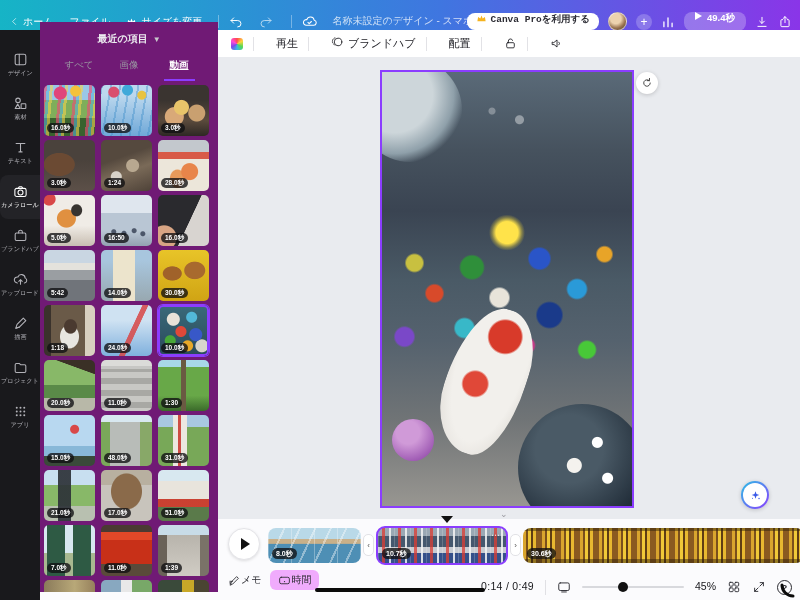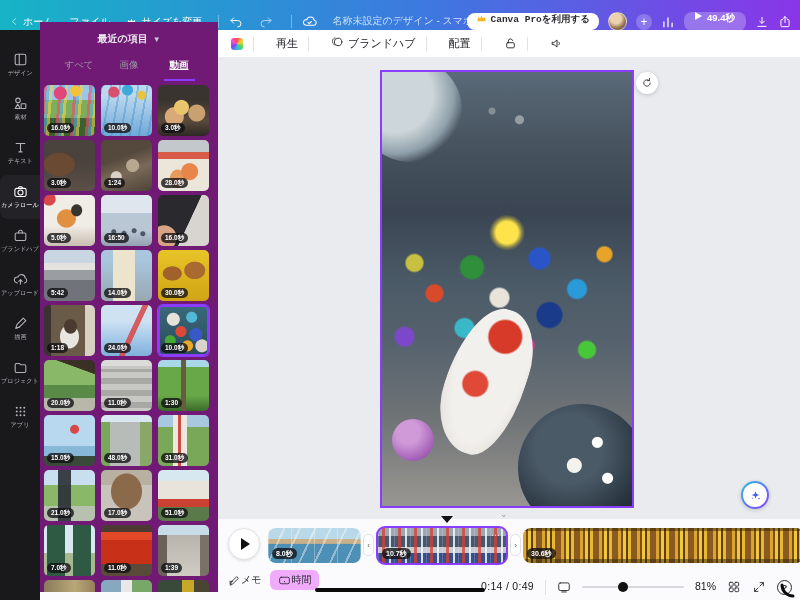--- a/index.html
+++ b/index.html
@@ -575,21 +575,21 @@
       <span class="bb-icon">
           <svg viewBox="0 0 24 24">
             <rect x="3" y="5" width="18" height="13" rx="2.5"></rect>
             <path d="M8 20.5h8"></path>
           </svg>
         </span>
       <span class="slider">
         <span class="track"></span>
         <span class="knob"></span>
       </span>
-      <span class="bb-zoom">81%</span>
+      <span class="bb-zoom">45%</span>
       <span class="bb-icon">
           <svg viewBox="0 0 24 24">
             <rect x="4" y="4" width="6.5" height="6.5" rx="1.5"></rect>
             <rect x="13.5" y="4" width="6.5" height="6.5" rx="1.5"></rect>
             <rect x="4" y="13.5" width="6.5" height="6.5" rx="1.5"></rect>
             <rect x="13.5" y="13.5" width="6.5" height="6.5" rx="1.5"></rect>
           </svg>
         </span>
       <span class="bb-icon">
           <svg viewBox="0 0 24 24">

